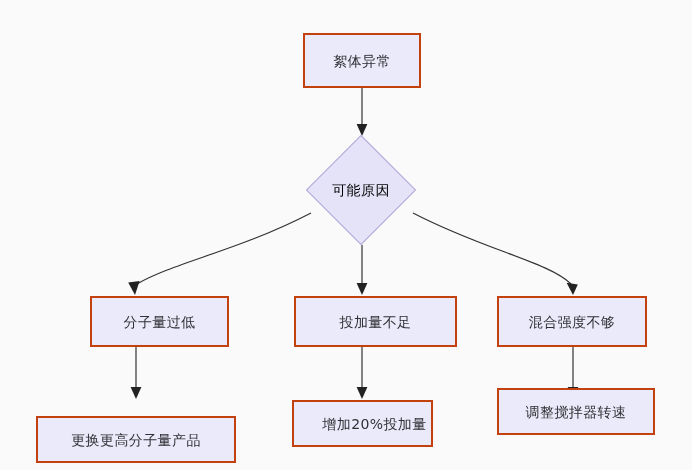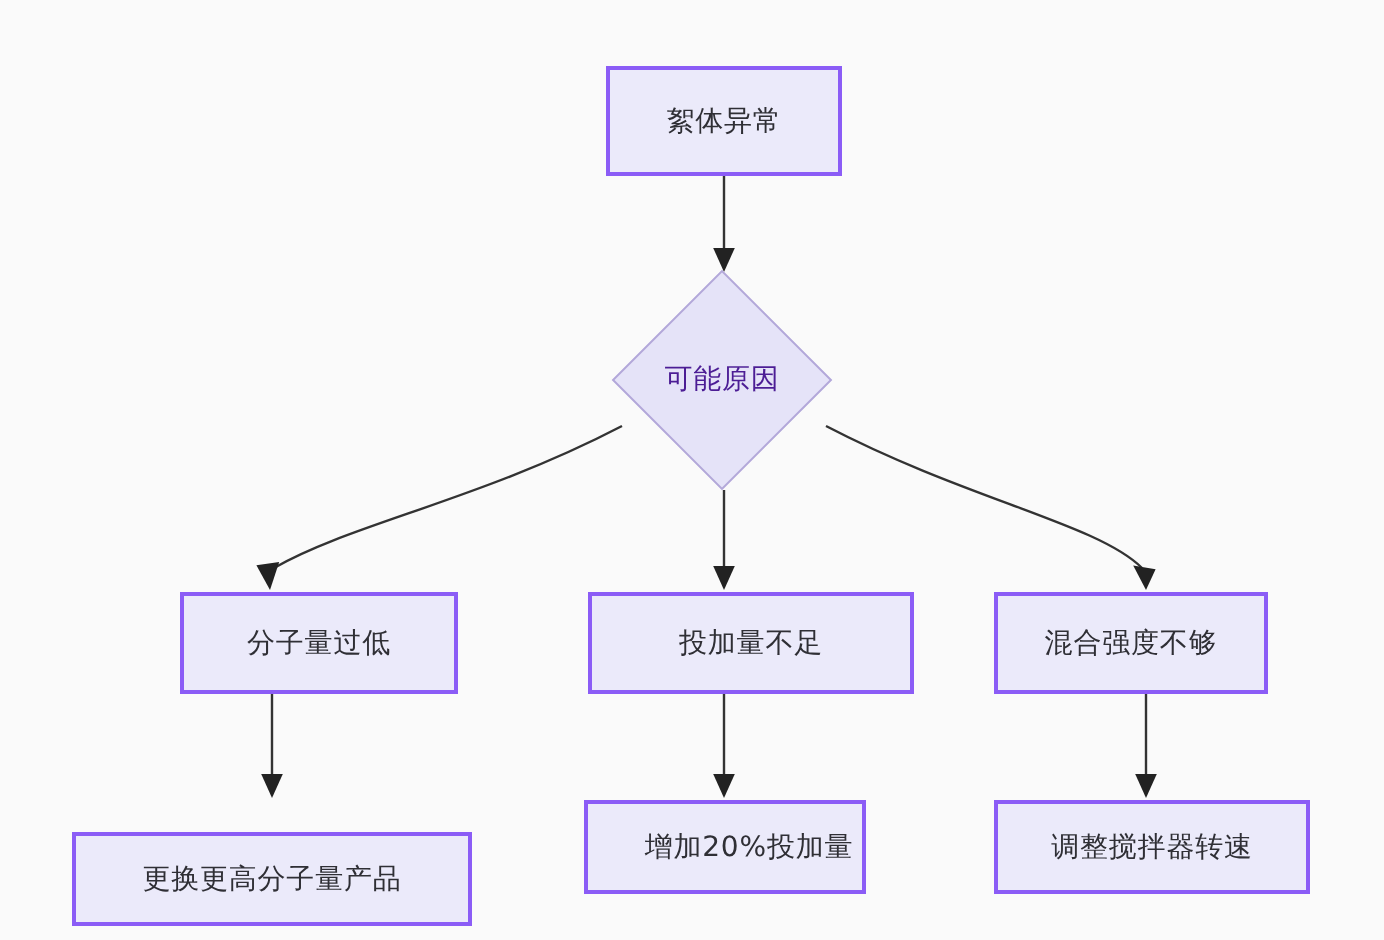--- a/index.html
+++ b/index.html
@@ -27,21 +27,21 @@
     height: 470px;
     pointer-events: none;
   }
   .node {
     position: absolute;
     box-sizing: border-box;
     display: flex;
     align-items: center;
     justify-content: center;
     background: #ebeafa;
-    border: 2px solid #8b5cf6;
+    border: 2px solid #c2410c;
     color: #2f2f35;
     font-size: 14px;
     line-height: 1;
     letter-spacing: 0.4px;
     white-space: nowrap;
     z-index: 2;
   }
   .node-label {
     display: block;
   }
@@ -71,59 +71,59 @@
     margin-top: -39px;
     background: #e5e3f8;
     border: 1.4px solid #b3a8d9;
     transform: rotate(45deg);
     box-sizing: border-box;
   }
   #node-decision .node-label {
     position: relative;
     z-index: 1;
     font-size: 14px;
-    color: #4c1d95;
+    color: #000000;
   }
   
   #node-cause-mw {
     left: 66px;
     top: 296px;
     width: 139px;
     height: 51px;
     margin-left: 24px;
   }
   #node-cause-dosage {
     left: 294px;
     top: 296px;
     width: 163px;
     height: 51px;
   }
   #node-cause-mixing {
     left: 497px;
     top: 296px;
-    width: 137px;
+    width: 150px;
     height: 51px;
   }
   
   #node-action-mw {
     left: 36px;
     top: 416px;
     width: 200px;
     height: 47px;
   }
   #node-action-dosage {
     left: 292px;
     top: 400px;
     width: 141px;
     height: 47px;
     padding-left: 24px;
   }
   #node-action-mixing {
     left: 497px;
-    top: 400px;
+    top: 388px;
     width: 158px;
     height: 47px;
     text-align: center;
   }
   .edge-path {
     fill: none;
     stroke: #333333;
     stroke-width: 1.2;
   }
   .edge-arrow {

